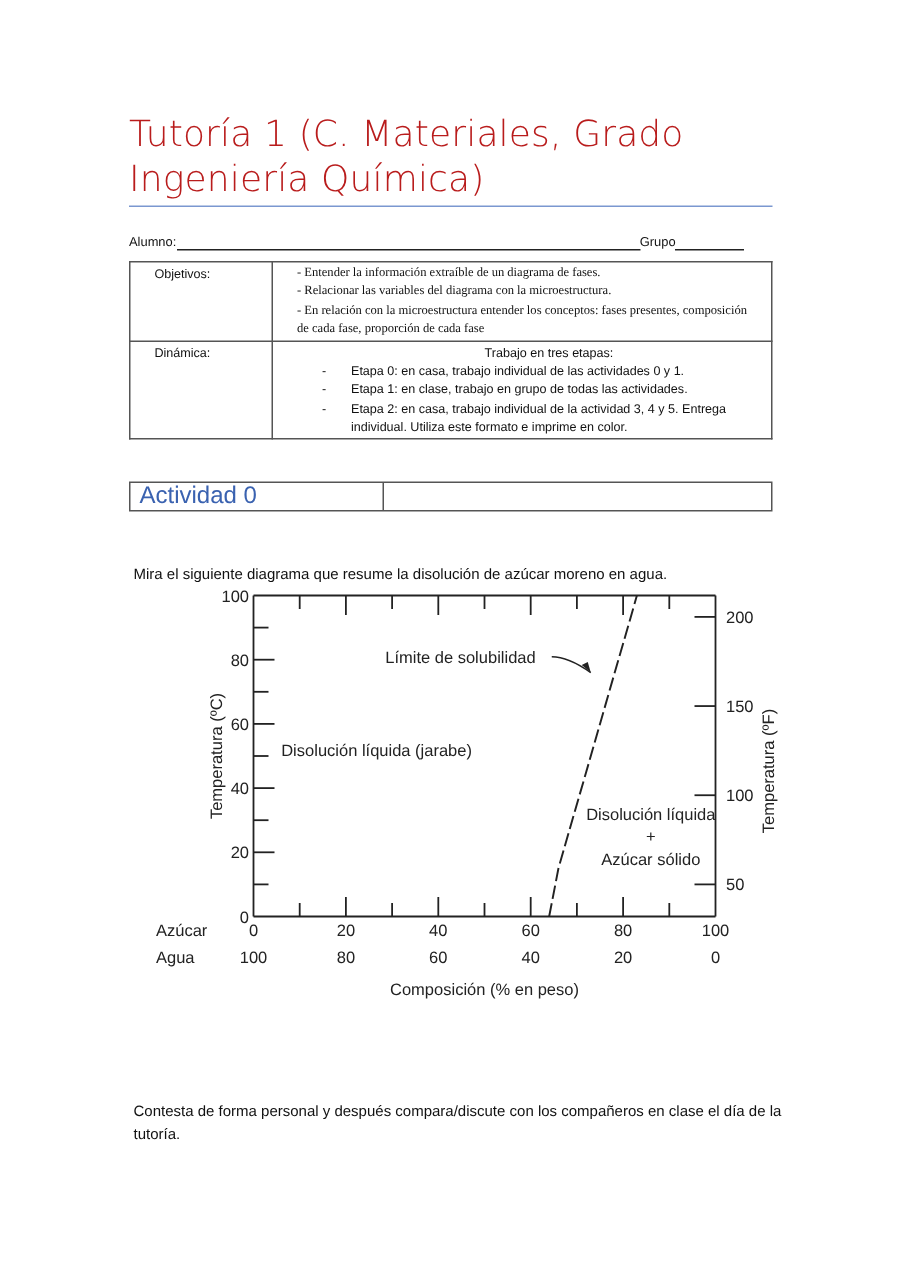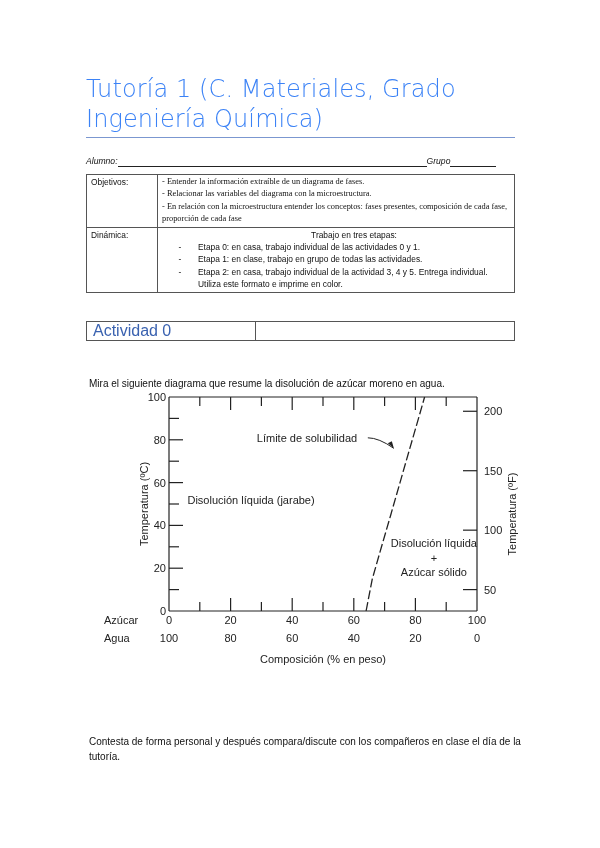--- a/index.html
+++ b/index.html
@@ -1,29 +1,29 @@
 <!DOCTYPE html>
 <html><head>
 <meta charset="utf-8">
 <style>
   html, body { margin: 0; padding: 0; background: #fff; }
   body { width: 600px; height: 848px; position: relative; overflow: hidden;
          font-family: "Liberation Sans", sans-serif; color: #111; }
   .page { position: absolute; left: 0; top: 0; width: 600px; height: 848px; }
   .title { position: absolute; left: 86px; top: 74px; width: 440px;
            font-family: "DejaVu Sans", sans-serif; font-weight: 300;
-           font-size: 24px; line-height: 30px; color: #3b82f6; letter-spacing: 0.1px; }
+           font-size: 24px; line-height: 30px; color: #b91c1c; letter-spacing: 0.1px; }
   .title-rule { position: absolute; left: 86px; top: 137px; width: 429px; height: 1px;
                 background: #7b97d0; }
   .alumno-line { position: absolute; left: 86px; top: 155px; width: 429px;
-                 font-size: 8.6px; line-height: 12px; white-space: nowrap; font-style: italic; }
+                 font-size: 8.6px; line-height: 12px; white-space: nowrap; }
   .alumno-line .u { display: inline-block; border-bottom: 1px solid #222; height: 10px; vertical-align: bottom; }
   table.info { position: absolute; left: 86px; top: 174px; width: 429px;
                border-collapse: collapse; font-size: 8.4px; line-height: 12.4px; }
-  table.info td { border: 1px solid #555; vertical-align: top; padding: 1px 4px; }
+  table.info td { border: 1px solid #555; vertical-align: top; padding: 1px 16px; }
   table.info td.lbl { width: 62px; }
   .obj-line { margin: 0; font-family: Liberation Serif, serif; }
   .din-head { padding-left: 36px; text-align: center; }
   .din-item { display: flex; }
   .din-item .dash { width: 36px; text-align: center; flex: none; }
   .act-box { position: absolute; left: 86px; top: 321px; width: 427px; height: 18px;
              border: 1px solid #555; display: flex; }
   .act-box .l { width: 162px; border-right: 1px solid #555; color: #3a62b0;
                 font-size: 16px; line-height: 18px; padding-left: 6px; }
   .p { position: absolute; left: 89px; font-size: 10px; line-height: 15px; width: 440px; margin-top: 15px; }

